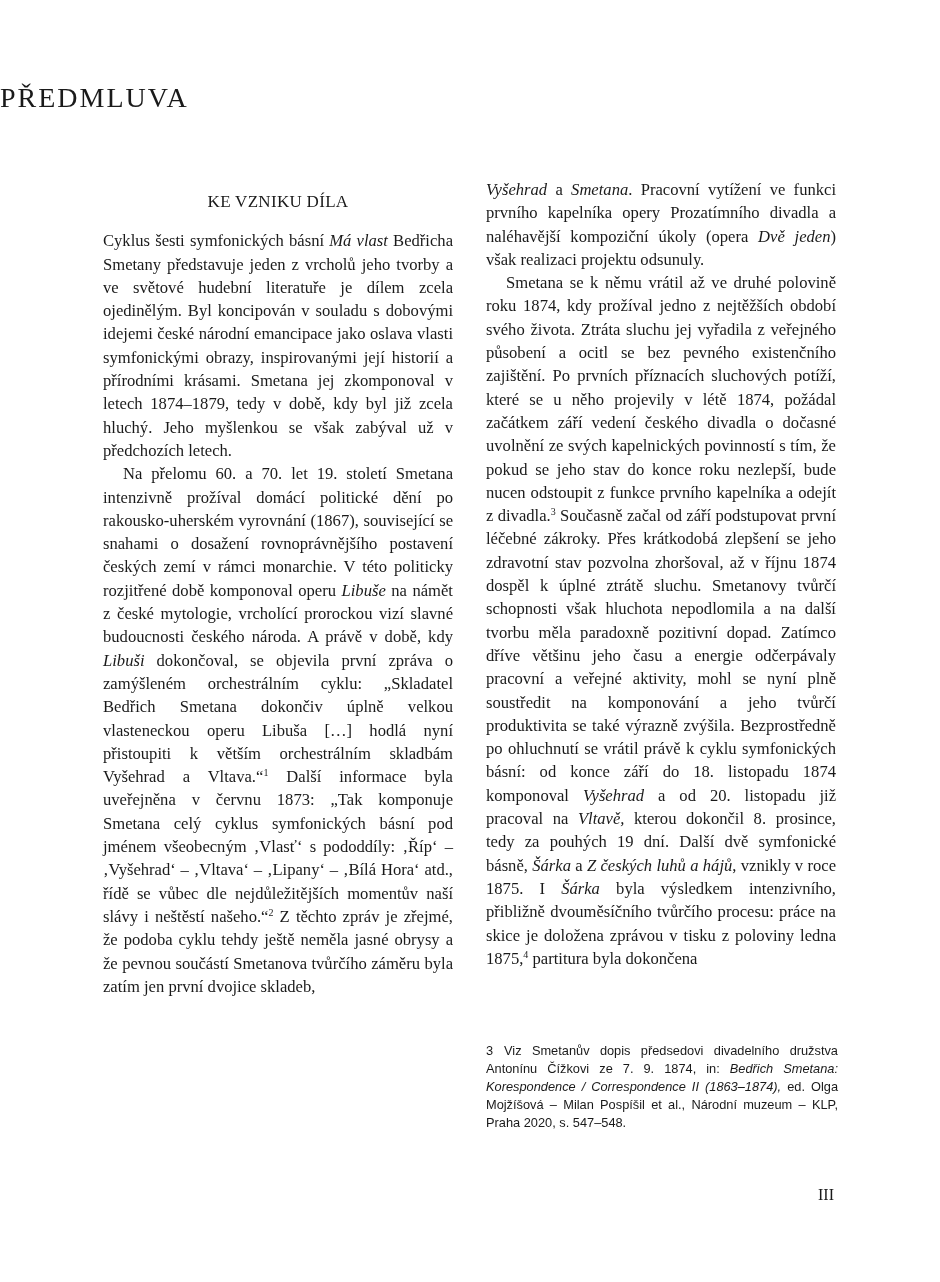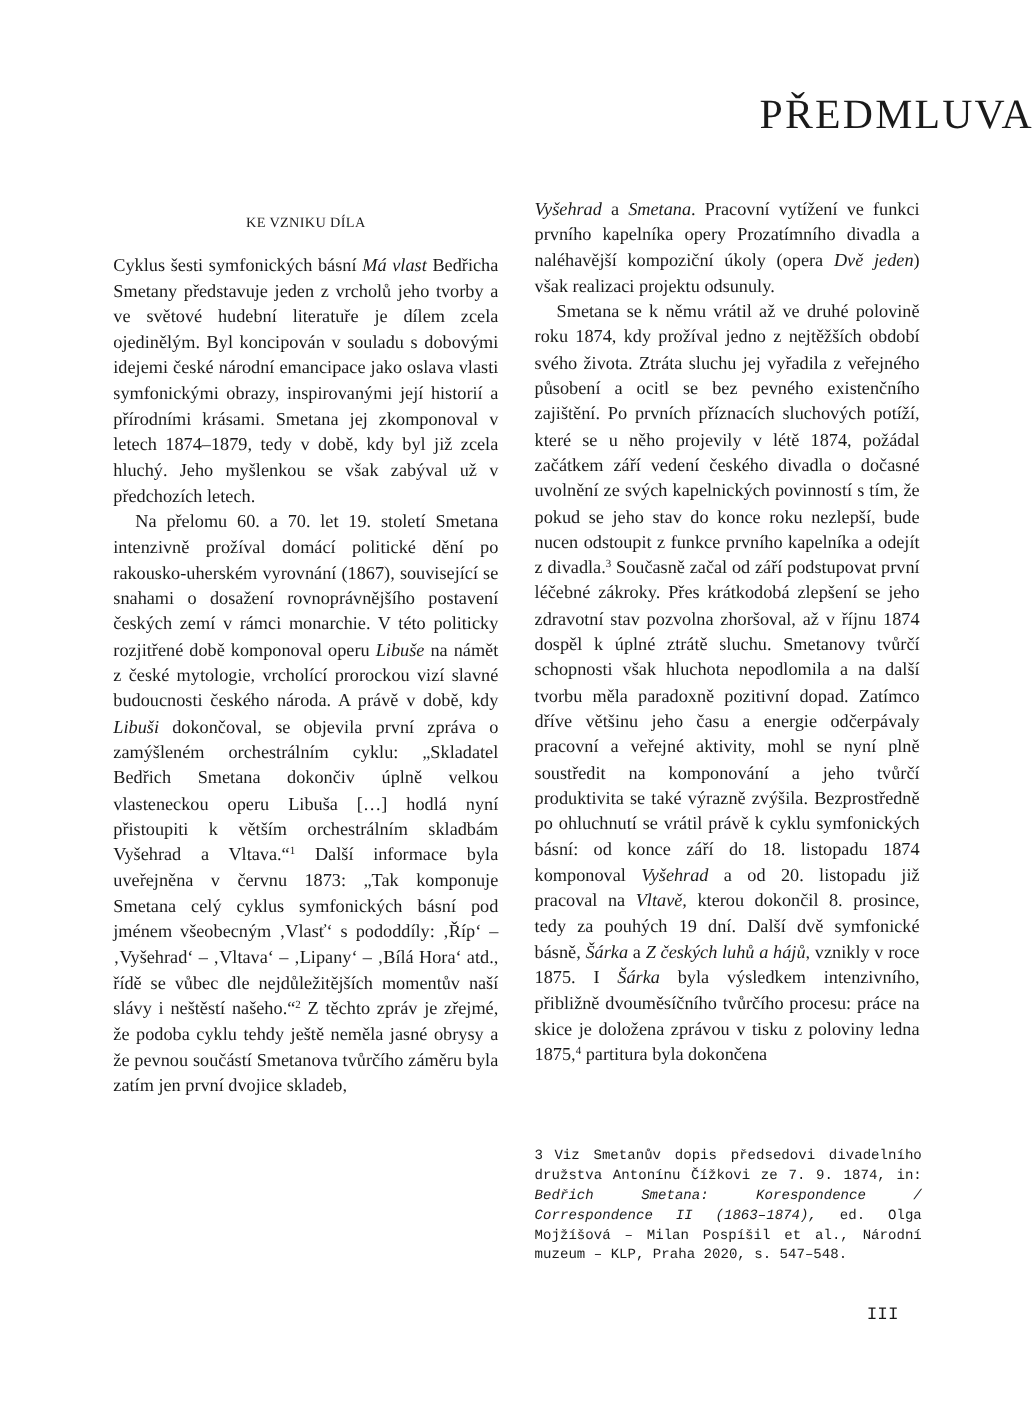--- a/index.html
+++ b/index.html
@@ -3,51 +3,51 @@
 <meta charset="utf-8">
 <style>
   html, body { margin: 0; padding: 0; background: #ffffff; }
   body {
     width: 940px; height: 1282px; position: relative; overflow: hidden;
     font-family: "DejaVu Serif", "Liberation Serif", serif;
     color: #1a1a1a;
   }
   .page-title {
     position: absolute; left: 0; top: 82px; width: 940px;
-    text-align: right;
+    text-align: left;
     font-family: "Liberation Serif", serif;
-    font-size: 38px; letter-spacing: 2px; font-weight: normal; margin: 0;
+    font-size: 28px; letter-spacing: 2px; font-weight: normal; margin: 0;
   }
   .col {
     position: absolute; top: 184px; width: 350px;
     font-family: "Liberation Serif", serif;
     font-size: 16.6px; line-height: 23.3px;
     text-align: justify; hyphens: manual;
   }
   .col-left { left: 103px; }
   .col-right { left: 486px; top: 178px; }
   .section-heading {
-    text-align: center; font-size: 13px; letter-spacing: 0.3px;
+    text-align: center; font-size: 17px; letter-spacing: 0.3px;
     margin: 6px 0 16px 0; font-weight: normal;
   }
   .para { margin: 0; }
   .indent { text-indent: 20px; }
   sup { font-size: 10px; line-height: 0; vertical-align: 6px; }
   .footnotes {
     position: absolute; width: 352px;
-    font-family: Liberation Mono, monospace;
+    font-family: Liberation Sans, sans-serif;
     font-size: 12.8px; line-height: 18px; text-align: justify;
   }
   .fn-left { left: 103px; top: 1060px; }
   .fn-right { left: 486px; top: 1042px; }
   .fn { margin: 0; }
   .fn-num { display: inline-block; width: 18px; }
   .folio {
-    position: absolute; left: 788px; top: 1186px;
-    font-family: Liberation Mono, monospace; font-size: 16px;
+    position: absolute; left: 818px; top: 1186px;
+    font-family: Liberation Serif, serif; font-size: 16px;
   }
   i { font-style: italic; }
 </style>
 </head>
 <body>
 
 <h1 class="page-title">PŘEDMLUVA</h1>
 
 <div class="col col-left">
   <h2 class="section-heading">KE VZNIKU DÍLA</h2>

